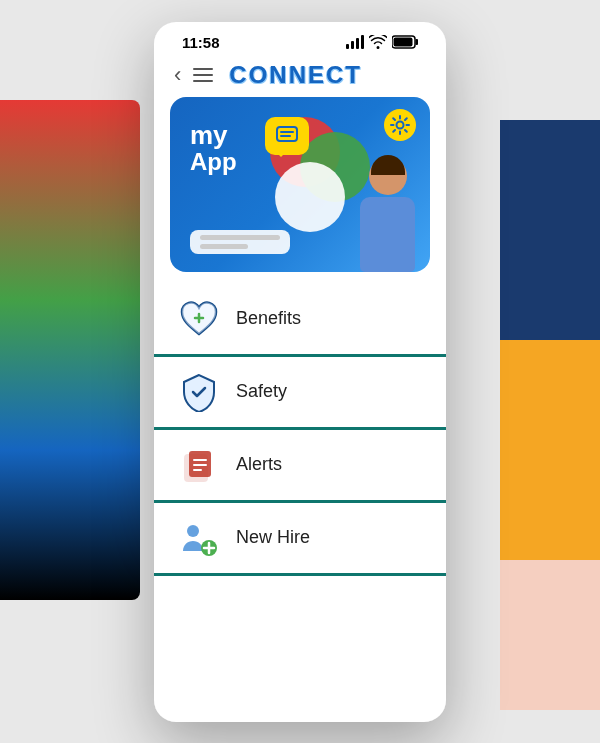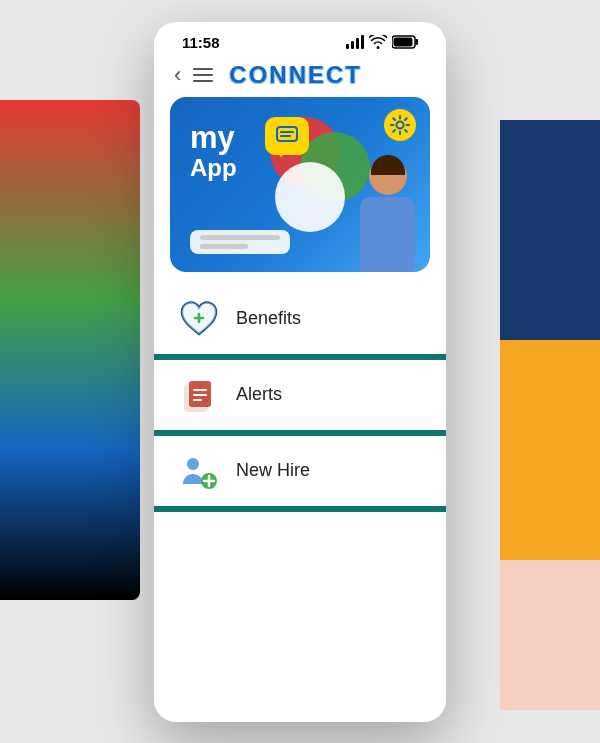--- a/index.html
+++ b/index.html
@@ -152,21 +152,21 @@
       position: relative;
       flex-shrink: 0;
     }
     .hero-text {
       position: absolute;
       top: 24px;
       left: 20px;
       z-index: 2;
     }
     .hero-my {
-      font-size: 31px;
+      font-size: 26px;
       font-weight: 800;
       color: #fff;
       line-height: 1.1;
     }
     .hero-app {
       font-size: 24px;
       font-weight: 900;
       color: #fff;
       line-height: 1.1;
     }
@@ -312,21 +312,21 @@
 
     
     .menu-list {
       padding: 4px 0;
     }
     .menu-item {
       display: flex;
       align-items: center;
       padding: 14px 24px;
       cursor: pointer;
-      border-bottom: 6px solid #0f766e;
+      border-bottom: 3px solid #0f766e;
       gap: 16px;
     }
     .menu-item:last-child { border-bottom: none; }
 
     .menu-icon {
       width: 42px;
       height: 42px;
       display: flex;
       align-items: center;
       justify-content: center;
@@ -440,20 +440,29 @@
           <svg width="40" height="38" viewBox="0 0 40 38">
             <path d="M20 34C10 26 3 20 3 12A9 9 0 0120 7.5 9 9 0 0137 12C37 20 30 26 20 34z" fill="none" stroke="#1a4f8a" stroke-width="2.5"></path>
             <path d="M20 34C10 26 3 20 3 12A9 9 0 0120 7.5 9 9 0 0137 12C37 20 30 26 20 34z" fill="#e3f0ff" opacity="0.5"></path>
             <line x1="20" y1="14" x2="20" y2="22" stroke="#4caf50" stroke-width="2.5" stroke-linecap="round"></line>
             <line x1="16" y1="18" x2="24" y2="18" stroke="#4caf50" stroke-width="2.5" stroke-linecap="round"></line>
           </svg>
         </div>
         <span class="menu-label">Benefits</span>
       </div>
 
+      <div class="menu-item">
+        <div class="menu-icon">
+          <svg width="40" height="40" viewBox="0 0 40 40">
+            <path d="M20 3L5 10v10c0 9 6.5 17.4 15 20C29.5 37.4 35 29 35 20V10L20 3z" fill="#e3f0ff" stroke="#1a4f8a" stroke-width="2"></path>
+            <path d="M14 20l4 4 8-8" stroke="#1a4f8a" stroke-width="2.5" fill="none" stroke-linecap="round" stroke-linejoin="round"></path>
+          </svg>
+        </div>
+        <span class="menu-label">Safety</span>
+      </div>
 
       <div class="menu-item">
         <div class="menu-icon">
           <svg width="40" height="40" viewBox="0 0 40 40">
             <rect x="6" y="10" width="22" height="26" rx="3" fill="#c0392b" opacity="0.15" stroke="#c0392b" stroke-width="2"></rect>
             <rect x="10" y="6" width="22" height="26" rx="3" fill="#c0392b" opacity="0.85"></rect>
             <line x1="15" y1="15" x2="27" y2="15" stroke="#fff" stroke-width="2" stroke-linecap="round"></line>
             <line x1="15" y1="20" x2="27" y2="20" stroke="#fff" stroke-width="2" stroke-linecap="round"></line>
             <line x1="15" y1="25" x2="22" y2="25" stroke="#fff" stroke-width="2" stroke-linecap="round"></line>
           </svg>

